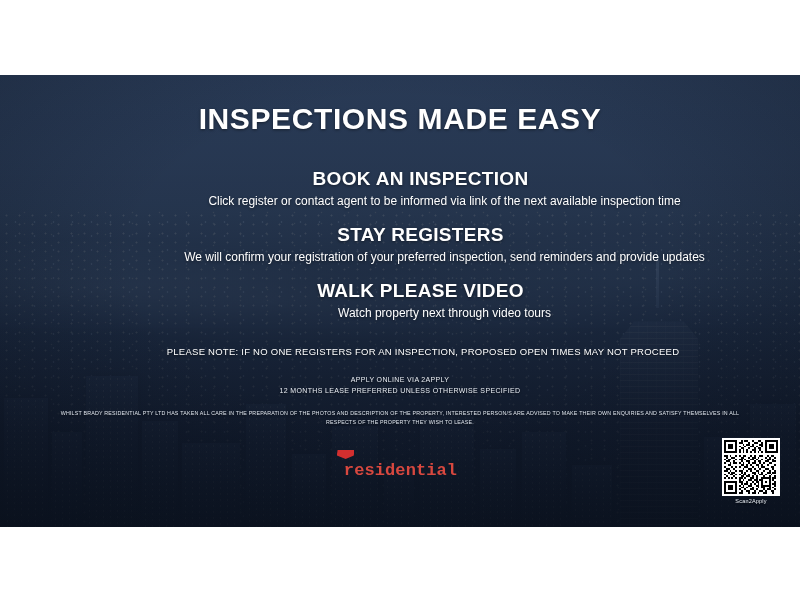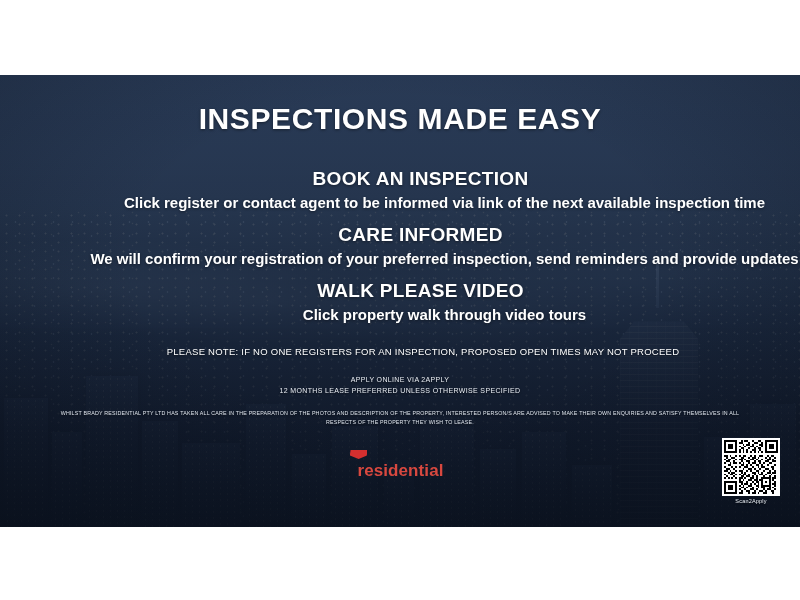--- a/index.html
+++ b/index.html
@@ -131,21 +131,21 @@
     text-shadow:0 1px 3px rgba(0,0,0,0.45);
   }
 
   .block { position:absolute; left:0; right:0;margin-left:41px; }
   .block-title {
     font-size:19px; font-weight:bold; letter-spacing:0.3px;
     text-shadow:0 1px 3px rgba(0,0,0,0.45);
     margin-bottom:4px;
   }
   .block-body {
-    font-size:15px; font-weight:bold;
+    font-size:12px; font-weight:normal;
     text-shadow:0 1px 3px rgba(0,0,0,0.45);
     padding-left:48px;
   }
   #block-book     { top:93px;  }
   #block-informed { top:149px; }
   #block-video    { top:205px; }
 
   .please-note {
     position:absolute; left:0; right:0; top:271px;
     font-size:9.5px; letter-spacing:0.25px;
@@ -178,21 +178,21 @@
     background:#d32f2f;
     clip-path:polygon(0 0, 100% 0, 100% 62%, 52% 100%, 0 62%);
     transform:skewX(-3deg);
   }
   .logo-brady {
     font-size:30px; font-weight:bold; color:#ffffff;
     letter-spacing:0.2px; line-height:1;
   }
   .logo-residential {
     font-size:17px; font-weight:bold; color:#d8483f;
-    letter-spacing:0.1px; line-height:1; margin-left:1px;
+    letter-spacing:0.1px; line-height:1; margin-left:1px;font-family:Liberation Mono, monospace;
   }
 
   
   .qr-wrap {
     position:absolute; left:718px; top:363px;
     width:66px; text-align:center;
   }
   .qr-code {
     width:58px; height:58px; margin:0 auto;
     background:#ffffff; padding:2px;
@@ -242,27 +242,27 @@
     <div class="content">
 
       <div class="headline">INSPECTIONS MADE EASY</div>
 
       <div class="block" id="block-book">
         <div class="block-title">BOOK AN INSPECTION</div>
         <div class="block-body">Click register or contact agent to be informed via link of the next available inspection time</div>
       </div>
 
       <div class="block" id="block-informed">
-        <div class="block-title">CARE INFORMED</div>
+        <div class="block-title">STAY REGISTERS</div>
         <div class="block-body">We will confirm your registration of your preferred inspection, send reminders and provide updates</div>
       </div>
 
       <div class="block" id="block-video">
         <div class="block-title">WALK PLEASE VIDEO</div>
-        <div class="block-body">Click property walk through video tours</div>
+        <div class="block-body">Watch property next through video tours</div>
       </div>
 
       <div class="please-note">PLEASE NOTE: IF NO ONE REGISTERS FOR AN INSPECTION, PROPOSED OPEN TIMES MAY NOT PROCEED</div>
 
       <div class="apply-lines">
         <div>APPLY ONLINE VIA 2APPLY</div>
         <div>12 MONTHS LEASE PREFERRED UNLESS OTHERWISE SPECIFIED</div>
       </div>
 
       <div class="disclaimer">WHILST BRADY RESIDENTIAL PTY LTD HAS TAKEN ALL CARE IN THE PREPARATION OF THE PHOTOS AND DESCRIPTION OF THE PROPERTY, INTERESTED PERSON/S ARE ADVISED TO MAKE THEIR OWN ENQUIRIES AND SATISFY THEMSELVES IN ALL RESPECTS OF THE PROPERTY THEY WISH TO LEASE.</div>

